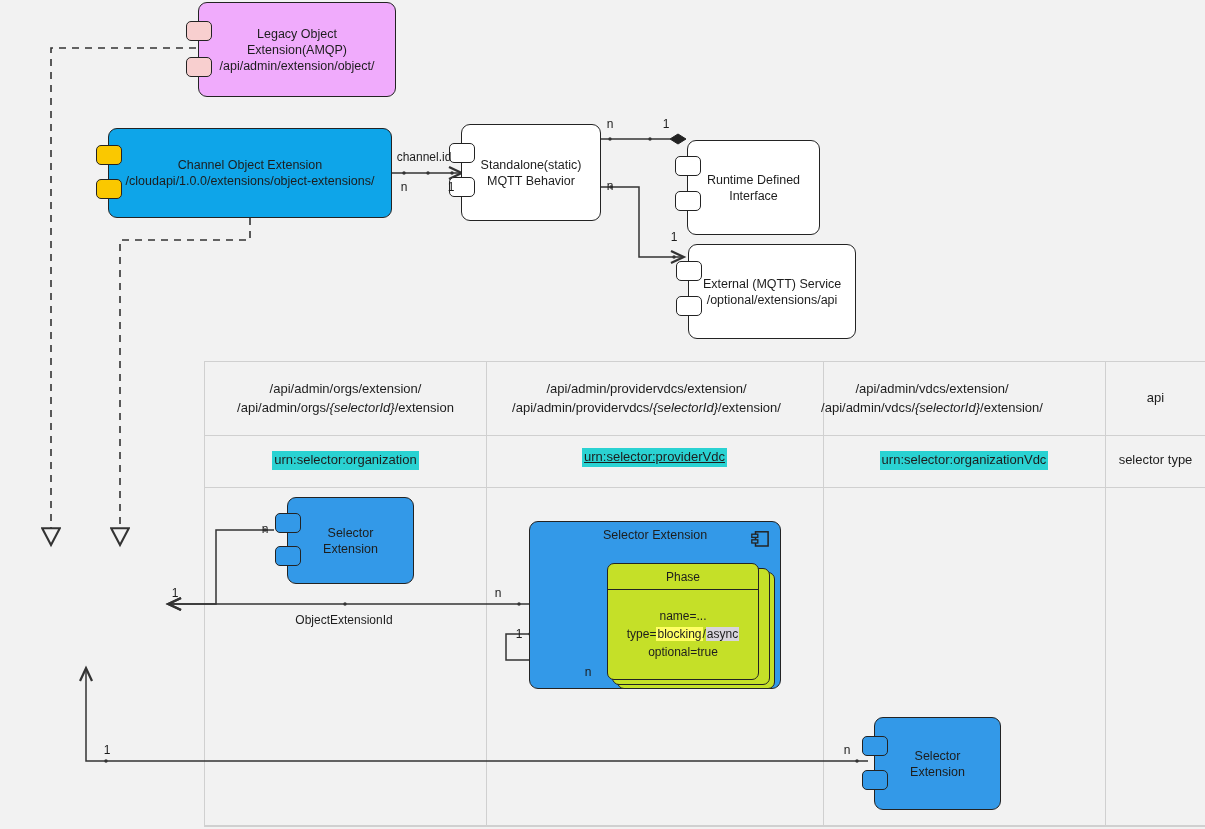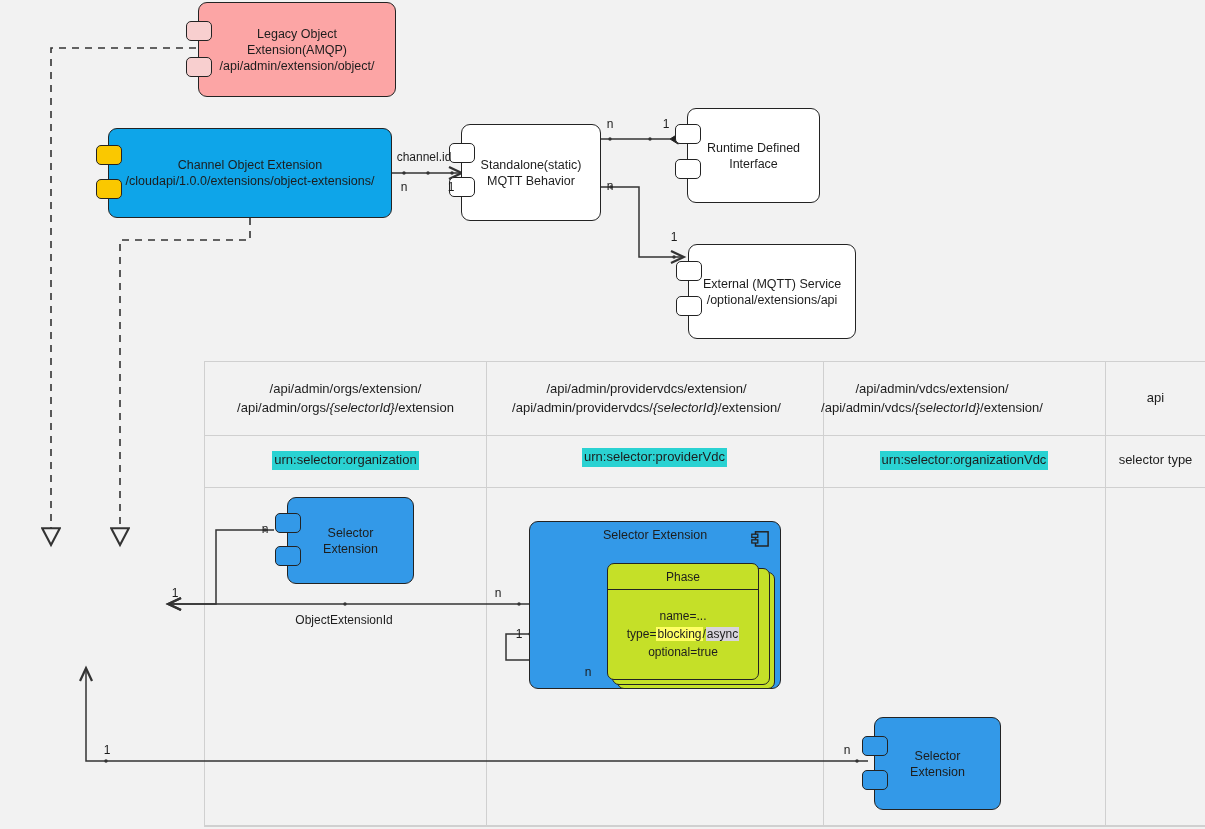--- a/index.html
+++ b/index.html
@@ -10,21 +10,21 @@
 
   .node{position:absolute;box-sizing:border-box;border:1.6px solid #232323;
         display:flex;flex-direction:column;align-items:center;justify-content:center;
         text-align:center;color:#1d1d1d;}
   .node .ttl{line-height:1.28;}
 
   
   .lug{position:absolute;width:26px;height:20px;border:1.6px solid #232323;border-radius:5px;
        box-sizing:border-box;background:inherit;}
 
-  .pink{background:#fca5a5;border-radius:9px;font-size:12.5px;}
+  .pink{background:#f0abfc;border-radius:9px;font-size:12.5px;}
   .gold{background:#0ea5e9;border-radius:9px;font-size:12.5px;}
   .white{background:#ffffff;border-radius:9px;font-size:12.5px;}
   .blue{background:#3399e8;border-radius:9px;font-size:12.5px;}
   .redbox{background:#f24425;border-radius:7px;font-size:11.5px;}
 
   .redbox .hdr{position:absolute;left:0;right:0;top:0;height:26px;display:flex;
                align-items:center;justify-content:center;border-bottom:1.6px solid #232323;
                font-size:11.5px;}
   .redbox .body{position:absolute;left:0;right:0;top:26px;bottom:0;display:flex;
                 align-items:center;justify-content:center;}
@@ -79,21 +79,21 @@
     <div>
       <span>/api/admin/vdcs/extension/</span><br>
       <span>/api/admin/vdcs/</span><i>{selectorId}</i><span>/extension/</span>
     </div>
   </div>
   <div class="cell" style="left:1106px;top:362px;width:99px;height:73px;">api</div>
 
   <div class="cell" style="left:206px;top:435px;width:279px;height:51px;">
     <span class="hl-cyan">urn:selector:organization</span>
   </div>
-  <div class="cell" style="left:487px;top:435px;width:335px;height:45px;">
+  <div class="cell" style="left:487px;top:435px;width:335px;height:45px;text-decoration:underline;">
     <span class="hl-cyan">urn:selector:providerVdc</span>
   </div>
   <div class="cell" style="left:824px;top:435px;width:280px;height:51px;">
     <span class="hl-cyan">urn:selector:organizationVdc</span>
   </div>
   <div class="cell" style="left:1106px;top:435px;width:99px;height:51px;text-align:center;">selector type</div>
 
   <svg id="wires" viewBox="0 0 1205 829">
     <defs>
       <marker id="openArrow" markerWidth="12" markerHeight="12" refX="9" refY="5" orient="auto">
@@ -167,21 +167,21 @@
 
   <div class="node white" style="left:461px;top:124px;width:140px;height:97px;">
     <div class="lug" style="left:-13px;top:18px;background:#ffffff;"></div>
     <div class="lug" style="left:-13px;top:52px;background:#ffffff;"></div>
     <div class="ttl">
       <span>Standalone(static)</span><br>
       <span>MQTT Behavior</span>
     </div>
   </div>
 
-  <div class="node white" style="left:687px;top:108px;width:133px;height:95px;text-align:center;">
+  <div class="node white" style="left:687px;top:140px;width:133px;height:95px;text-align:center;">
     <div class="lug" style="left:-13px;top:15px;background:#ffffff;"></div>
     <div class="lug" style="left:-13px;top:50px;background:#ffffff;"></div>
     <div class="ttl">
       <span>Runtime Defined</span><br>
       <span>Interface</span>
     </div>
   </div>
 
   <div class="node white" style="left:688px;top:244px;width:168px;height:95px;">
     <div class="lug" style="left:-13px;top:16px;background:#ffffff;"></div>

